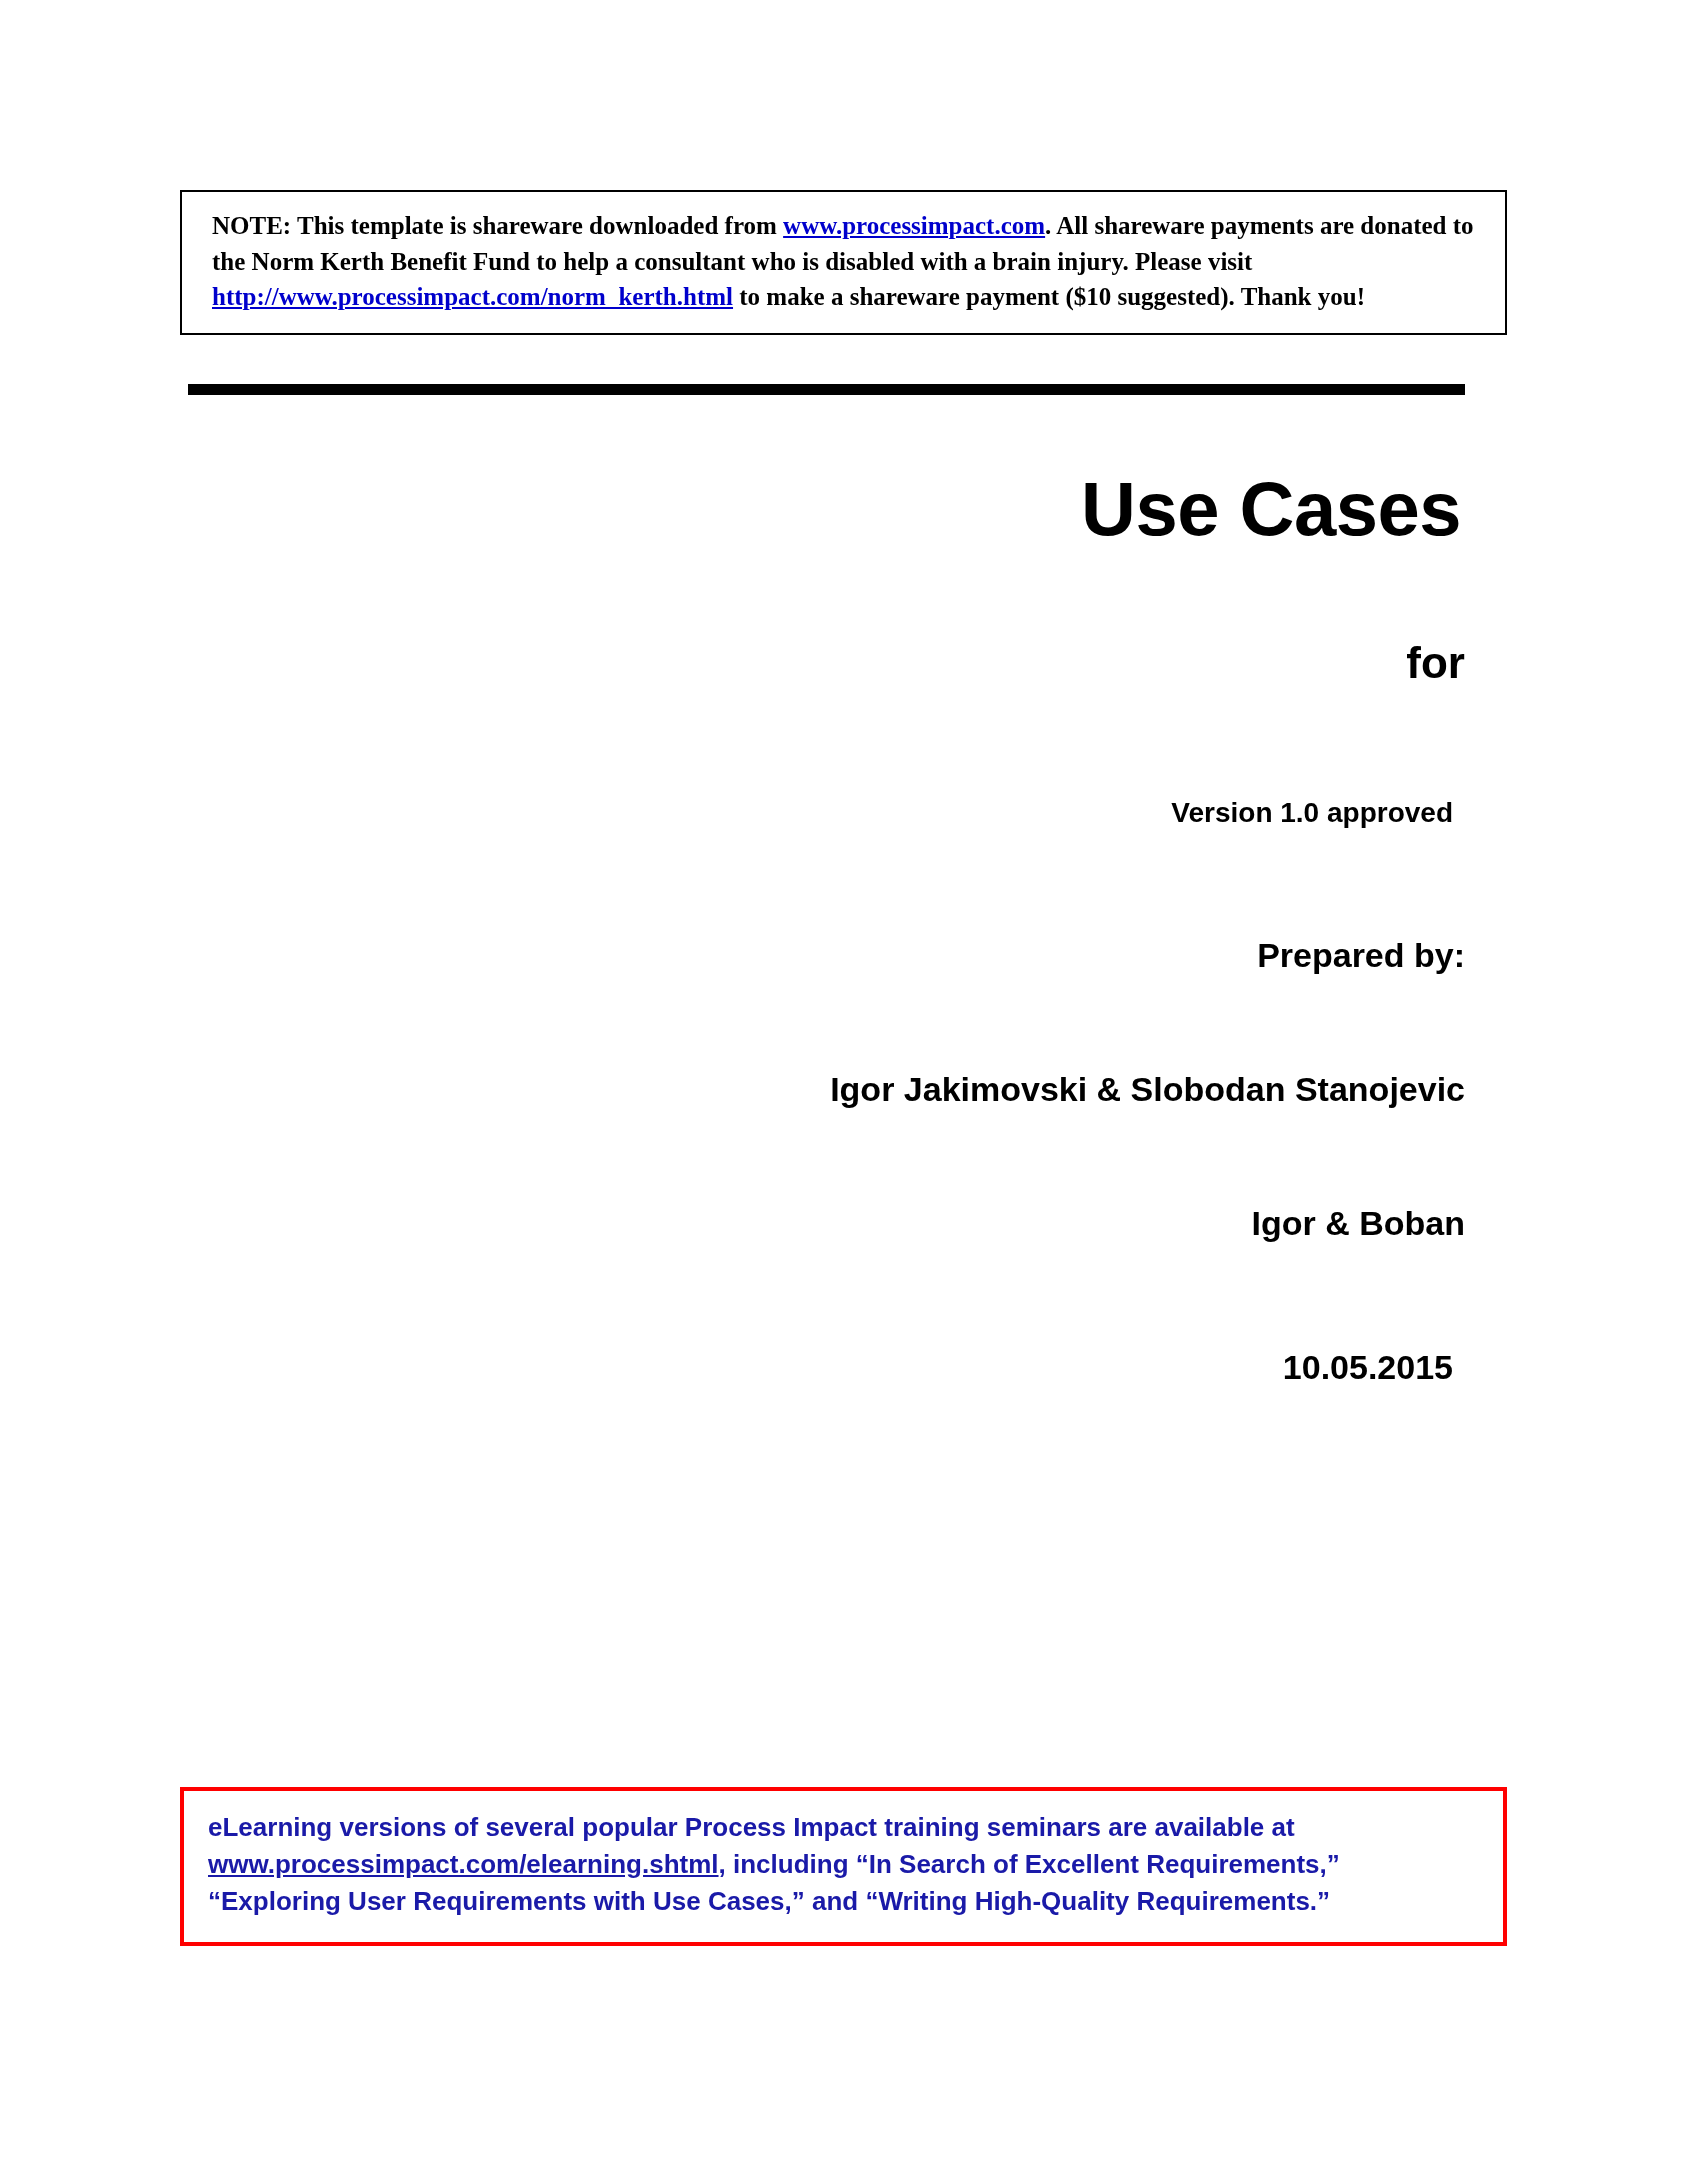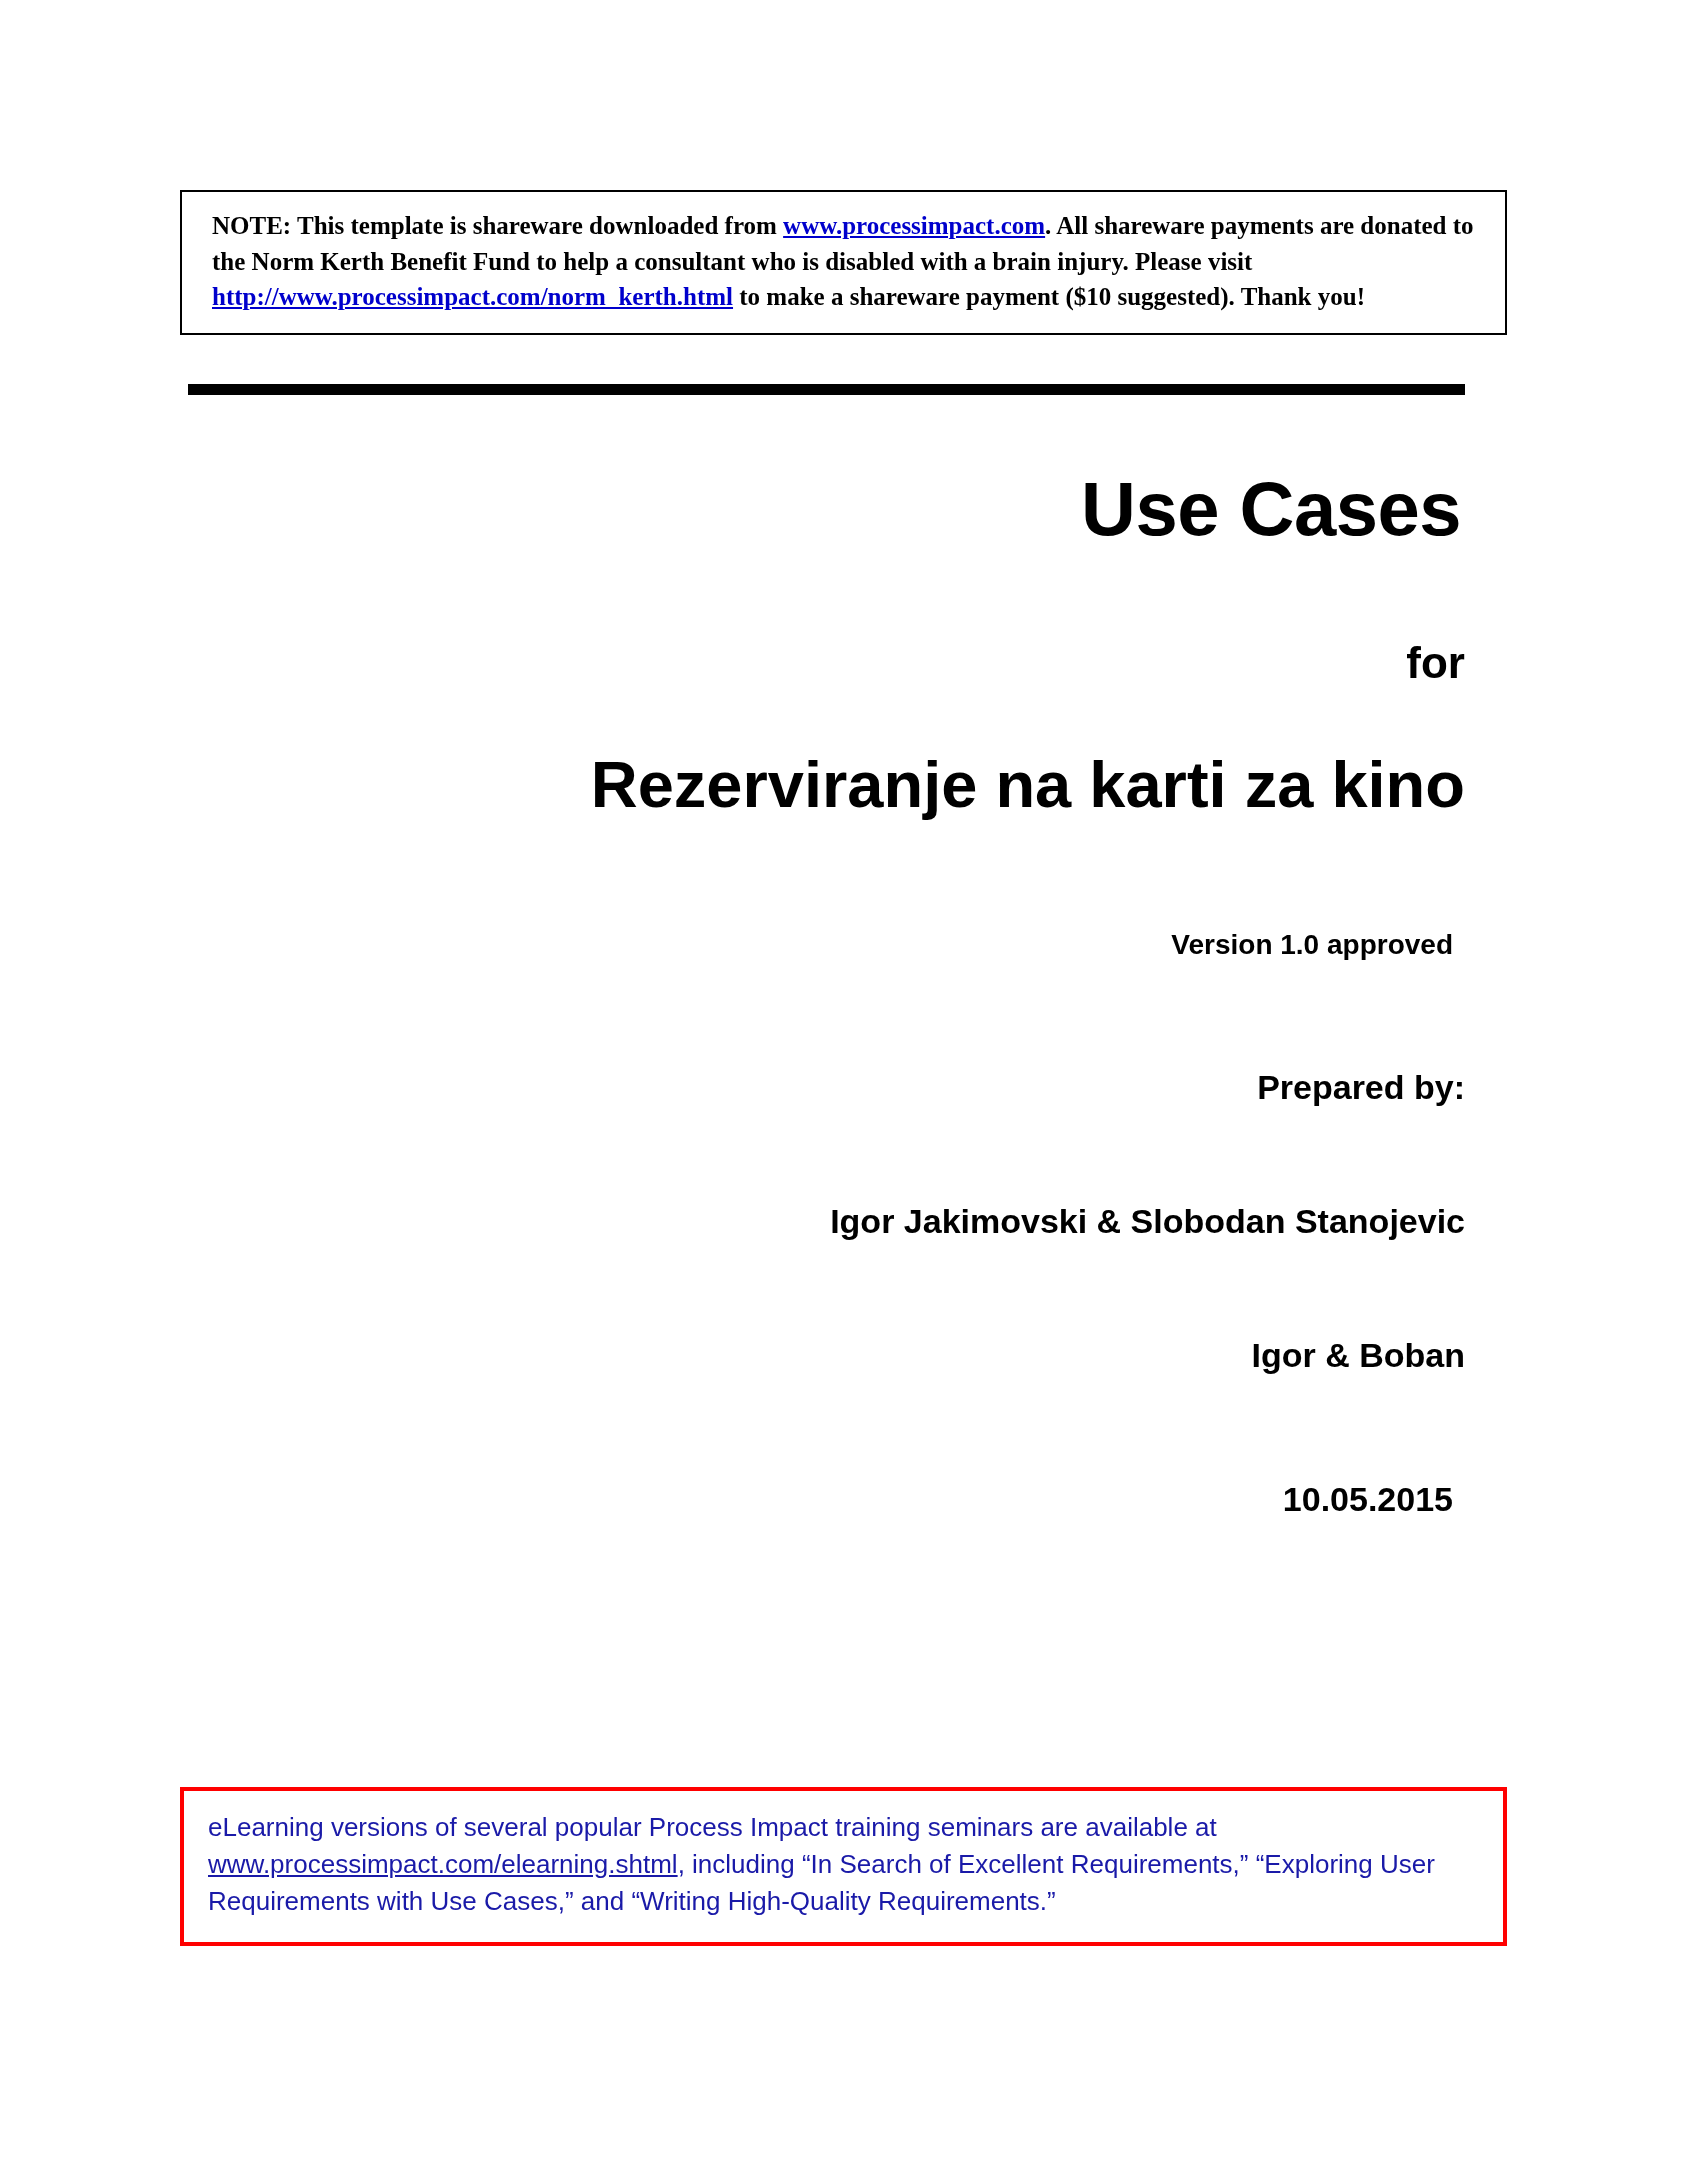--- a/index.html
+++ b/index.html
@@ -119,20 +119,21 @@
 
   
   .promo-box {
     position: absolute;
     left: 180px;
     top: 1787px;
     width: 1327px;
     box-sizing: border-box;
     border: 4px solid #ff0000;
     padding: 18px 24px 22px 24px;
+    font-weight: bold;
   }
   .promo-inner {
     border: 0;
   }
   .promo-text {
     font-family: "Liberation Sans", sans-serif;
     font-size: 26px;
     line-height: 1.42;
     color: #1a1aa8;
     margin: 0;
@@ -163,21 +164,20 @@
 
   <div class="note-box">
     <p class="note-text"><span>NOTE:</span><span> This template is shareware downloaded from </span><a href="#">www.processimpact.com</a><span>. All shareware payments are donated to the Norm Kerth Benefit Fund to help a consultant who is disabled with a brain injury. Please visit </span><a href="#">http://www.processimpact.com/norm_kerth.html</a><span> to make a shareware payment ($10 suggested). Thank you!</span></p>
   </div>
 
   <div class="rule"></div>
 
   <div class="title-block">
     <h1 class="doc-title">Use Cases</h1>
     <p class="doc-for">for</p>
-    <h2 class="doc-subject">Rezerviranje na karti za kino</h2>
     <p class="doc-version">Version 1.0 approved</p>
     <p class="doc-prepared-label">Prepared by:</p>
     <p class="doc-authors">Igor Jakimovski &amp; Slobodan Stanojevic</p>
     <p class="doc-org">Igor &amp; Boban</p>
     <p class="doc-date">10.05.2015</p>
   </div>
 
   <div class="promo-box">
     <div class="promo-inner">
       <p class="promo-text"><span>eLearning versions of several popular Process Impact training seminars are available at </span><a href="#">www.processimpact.com/elearning.shtml</a><span>, including “In Search of Excellent Requirements,” “Exploring User Requirements with Use Cases,” and “Writing High-Quality Requirements.”</span></p>

